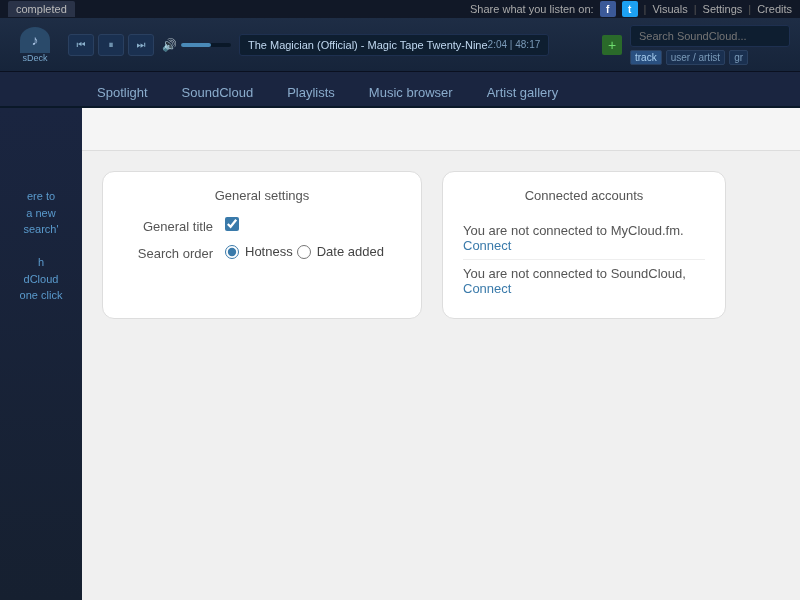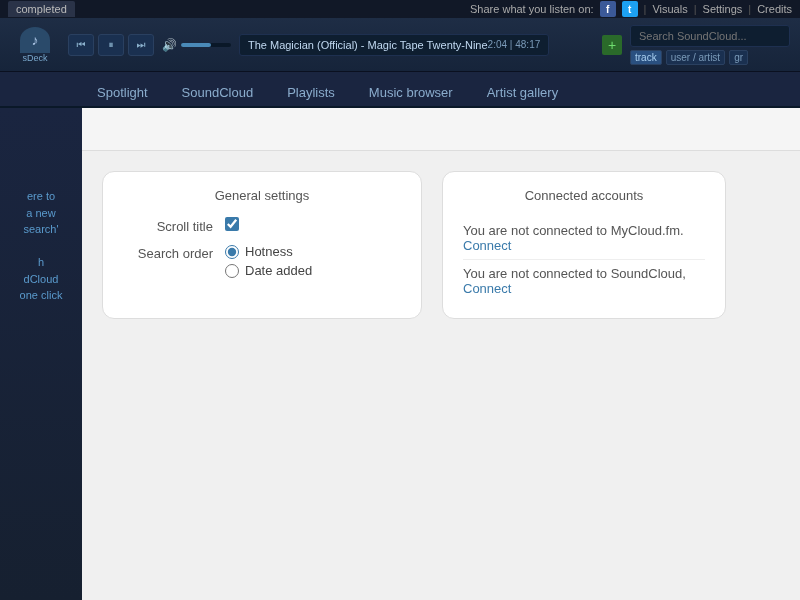--- a/index.html
+++ b/index.html
@@ -309,21 +309,21 @@
     }
 
     input[type="checkbox"] {
       width: 14px;
       height: 14px;
       accent-color: #3a7aaa;
     }
 
     .radio-group {
       display: flex;
-      flex-direction: column;
+      flex-direction: row;
       gap: 4px;
     }
 
     .radio-wrap {
       display: flex;
       align-items: center;
       gap: 6px;
       font-size: 13px;
       color: #444;
     }
@@ -450,21 +450,21 @@
 
 <div id="main">
   <div id="settings-title">Settings</div>
 
   <div id="settings-body" style="margin-left: 82px;">
 
     <div class="settings-section general-settings">
       <div class="section-title">General settings</div>
 
       <div class="setting-row">
-        <span class="setting-label">Scroll title</span>
+        <span class="setting-label">General title</span>
         <div class="setting-control checkbox-wrap">
           <input type="checkbox" checked="" style="">
         </div>
       </div>
 
       <div class="setting-row">
         <span class="setting-label">Search order</span>
         <div class="setting-control radio-group">
           <label class="radio-wrap">
             <input type="radio" name="search_order" checked="" style="">

